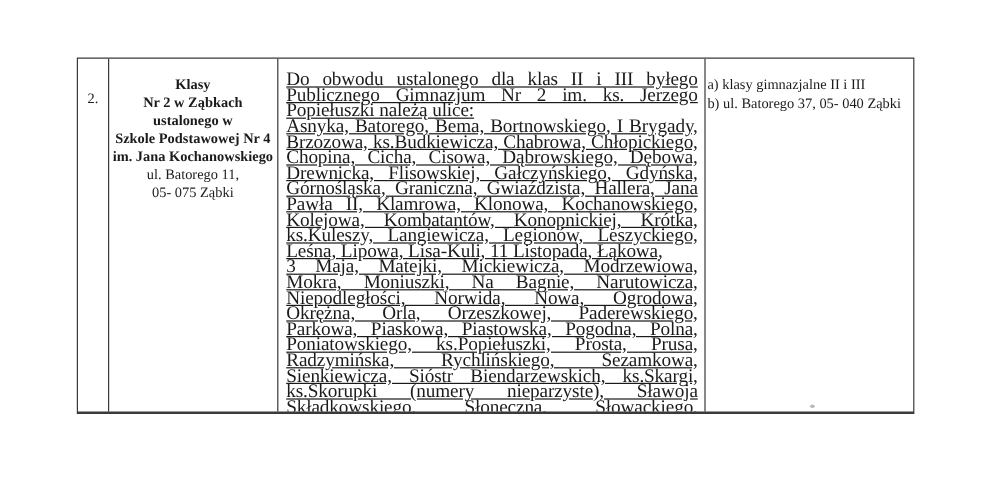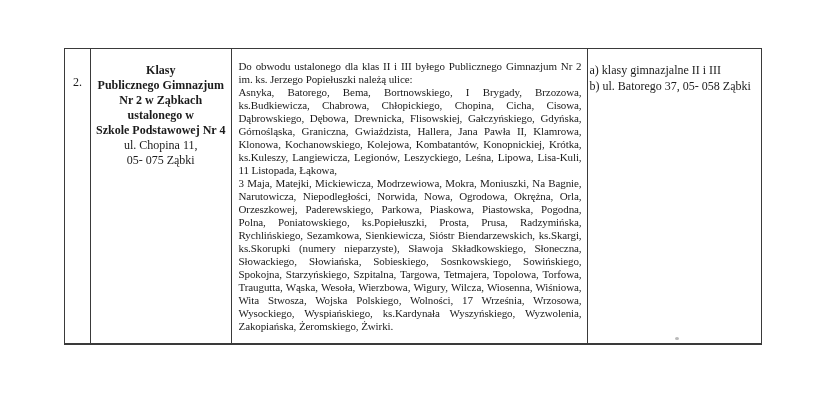--- a/index.html
+++ b/index.html
@@ -46,24 +46,25 @@
     width: 141px;
     text-align: center;
     padding-top: 14px;
     font-size: 12px;
     line-height: 15px;
   }
   .school-name { font-weight: bold; }
   .cell-streets {
     width: 357px;
     padding: 11px 5px 0 7px;
-    font-size: 11px;
+    font-size: 16px;
     line-height: 13px;
     text-align: justify;
     letter-spacing: -0.1px;
+    text-decoration: underline;
   }
   .cell-streets p { margin: 0; }
   .cell-notes {
     width: 174px;
     padding: 13px 3px 0 2px;
     font-size: 12px;
     line-height: 16px;
   }
   .speck {
     position: absolute;
@@ -80,39 +81,39 @@
 
   <div class="doc-table">
 
     <div class="cell cell-num">
       <span>2.</span>
     </div>
 
     <div class="cell cell-school">
       <div class="school-name">
         <div>Klasy</div>
-        <div>Publicznego Gimnazjum</div>
         <div>Nr 2 w Ząbkach</div>
         <div>ustalonego w</div>
         <div>Szkole Podstawowej Nr 4</div>
+        <div>im. Jana Kochanowskiego</div>
       </div>
       <div class="school-address">
-        <div>ul. Chopina 11,</div>
+        <div>ul. Batorego 11,</div>
         <div>05- 075 Ząbki</div>
       </div>
     </div>
 
     <div class="cell cell-streets">
       <p>Do obwodu ustalonego dla klas II i III byłego Publicznego Gimnazjum Nr 2 im. ks. Jerzego Popiełuszki należą ulice:</p>
       <p>Asnyka, Batorego, Bema, Bortnowskiego, I Brygady, Brzozowa, ks.Budkiewicza, Chabrowa, Chłopickiego, Chopina, Cicha, Cisowa, Dąbrowskiego, Dębowa, Drewnicka, Flisowskiej, Gałczyńskiego, Gdyńska, Górnośląska, Graniczna, Gwiaździsta, Hallera, Jana Pawła II, Klamrowa, Klonowa, Kochanowskiego, Kolejowa, Kombatantów, Konopnickiej, Krótka, ks.Kuleszy, Langiewicza, Legionów, Leszyckiego, Leśna, Lipowa, Lisa-Kuli, 11 Listopada, Łąkowa,</p>
       <p>3 Maja, Matejki, Mickiewicza, Modrzewiowa, Mokra, Moniuszki, Na Bagnie, Narutowicza, Niepodległości, Norwida, Nowa, Ogrodowa, Okrężna, Orla, Orzeszkowej, Paderewskiego, Parkowa, Piaskowa, Piastowska, Pogodna, Polna, Poniatowskiego, ks.Popiełuszki, Prosta, Prusa, Radzymińska, Rychlińskiego, Sezamkowa, Sienkiewicza, Sióstr Biendarzewskich, ks.Skargi, ks.Skorupki (numery nieparzyste), Sławoja Składkowskiego, Słoneczna, Słowackiego, Słowiańska, Sobieskiego, Sosnkowskiego, Sowińskiego, Spokojna, Starzyńskiego, Szpitalna, Targowa, Tetmajera, Topolowa, Torfowa, Traugutta, Wąska, Wesoła, Wierzbowa, Wigury, Wilcza, Wiosenna, Wiśniowa, Wita Stwosza, Wojska Polskiego, Wolności, 17 Września, Wrzosowa, Wysockiego, Wyspiańskiego, ks.Kardynała Wyszyńskiego, Wyzwolenia, Zakopiańska, Żeromskiego, Żwirki.</p>
     </div>
 
     <div class="cell cell-notes">
       <div>a) klasy gimnazjalne II i III</div>
-      <div>b) ul. Batorego 37, 05- 058 Ząbki</div>
+      <div>b) ul. Batorego 37, 05- 040 Ząbki</div>
     </div>
 
   </div>
 
   <div class="speck"></div>
 
 </div>
 
 </body></html>

